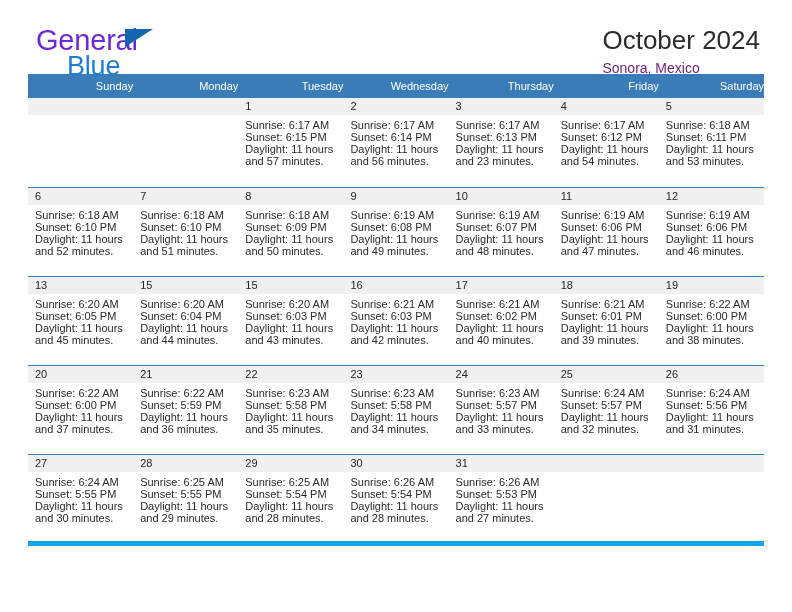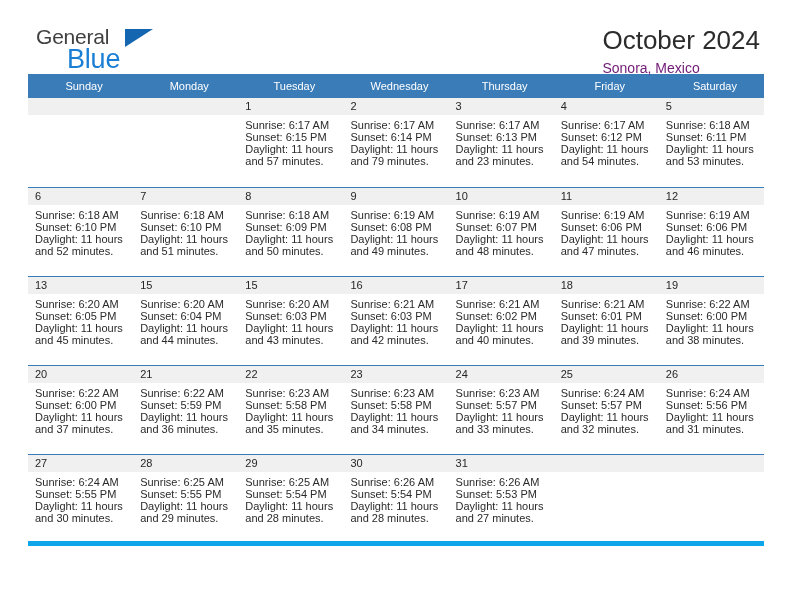--- a/index.html
+++ b/index.html
@@ -30,22 +30,22 @@
     height: 74px;
     padding-top: 26px;
     box-sizing: border-box;
   }
   .brand {
     position: relative;
     width: 200px;
     padding-left: 8px;
   }
   .brand-line1 {
-    font-size: 21px;
-    color: #404040;
+    font-size: 29px;
+    color: #6d28d9;
     letter-spacing: -0.2px;
     line-height: 1;
     display: inline-block;
   }
   .brand-line2 {
     font-size: 27px;
     color: #1a7fd4;
     letter-spacing: -0.2px;
     line-height: 1;
     display: block;
@@ -82,21 +82,21 @@
   .calendar {
     width: 736px;
     border-collapse: collapse;
     table-layout: fixed;
   }
   .calendar th {
     background: #3a7cb8;
     color: #ffffff;
     font-size: 11px;
     font-weight: normal;
-    text-align: center;
+    text-align: right;
     padding: 6px 0 6px 7px;
     border: none;
     height: 21px;
     box-sizing: border-box;
   }
   .calendar td {
     vertical-align: top;
     padding: 0;
     border: none;
     border-bottom: 1px solid #3a7cb8;
@@ -189,21 +189,21 @@
               <div>Daylight: 11 hours</div>
               <div>and 57 minutes.</div>
             </div>
           </td>
           <td>
             <div class="daynum">2</div>
             <div class="cellbody">
               <div>Sunrise: 6:17 AM</div>
               <div>Sunset: 6:14 PM</div>
               <div>Daylight: 11 hours</div>
-              <div>and 79 minutes.</div>
+              <div>and 56 minutes.</div>
             </div>
           </td>
           <td>
             <div class="daynum">3</div>
             <div class="cellbody">
               <div>Sunrise: 6:17 AM</div>
               <div>Sunset: 6:13 PM</div>
               <div>Daylight: 11 hours</div>
               <div>and 23 minutes.</div>
             </div>

